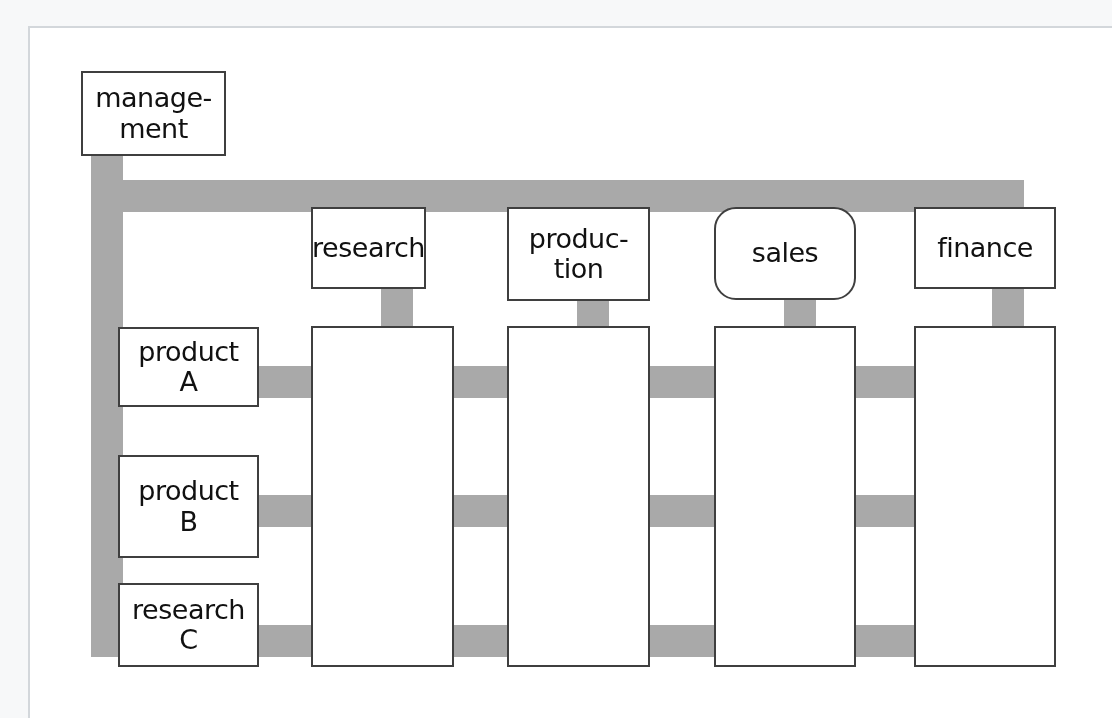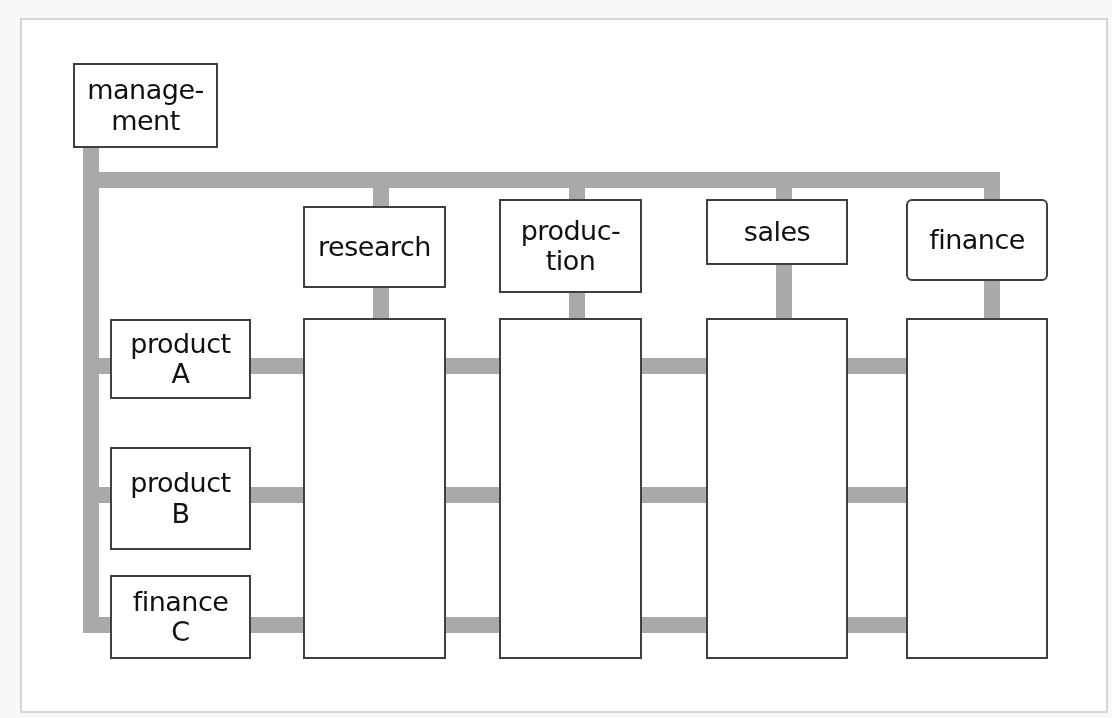--- a/index.html
+++ b/index.html
@@ -3,21 +3,21 @@
 <meta charset="utf-8">
 <style>
   :root{
     --box-border:#3f3f3f;
     --connector:#a9a9a9;
     --frame-border:#d3d7db;
     --page-bg:#f7f8f9;
     --canvas-bg:#ffffff;
     --text:#111111;
   }
-  *{margin:0;padding:8px;box-sizing:border-box;}
+  *{margin:0;padding:16px;box-sizing:border-box;}
   html,body{width:1112px;height:718px;overflow:hidden;}
   body{
     position:relative;
     background:var(--page-bg);
     font-family:"DejaVu Sans","Liberation Sans",sans-serif;
     color:var(--text);
   }
   .frame{
     position:absolute;
     left:12px;top:10px;width:1088px;height:695px;
@@ -53,40 +53,40 @@
 <div class="line" style="left:976px;top:164px;width:2px;height:147px;"></div>
 <div class="line" style="left:75px;top:350px;width:894px;height:2px;"></div>
 <div class="line" style="left:75px;top:479px;width:894px;height:2px;"></div>
 <div class="line" style="left:75px;top:609px;width:894px;height:2px;"></div>
 
 <div class="box" style="left:65px;top:55px;width:145px;height:85px;">
   <span>manage-
 ment</span>
 </div>
 
-<div class="box" style="left:295px;top:191px;width:143px;height:82px;margin-top:7px;">
+<div class="box" style="left:295px;top:191px;width:115px;height:82px;">
   <span>research</span>
 </div>
 <div class="box" style="left:491px;top:191px;width:143px;height:94px;">
   <span>produc-
 tion</span>
 </div>
-<div class="box" style="left:698px;top:191px;width:142px;height:66px;">
+<div class="box" style="left:698px;top:191px;width:142px;height:93px;border-radius:22px;">
   <span>sales</span>
 </div>
-<div class="box" style="left:898px;top:191px;width:142px;height:82px;border-radius:6px;">
+<div class="box" style="left:898px;top:191px;width:142px;height:82px;">
   <span>finance</span>
 </div>
 
 <div class="box column" style="left:295px;top:310px;width:143px;height:341px;"></div>
 <div class="box column" style="left:491px;top:310px;width:143px;height:341px;"></div>
 <div class="box column" style="left:698px;top:310px;width:142px;height:341px;"></div>
 <div class="box column" style="left:898px;top:310px;width:142px;height:341px;"></div>
 
 <div class="box" style="left:102px;top:311px;width:141px;height:80px;">
   <span>product A</span>
 </div>
 <div class="box" style="left:102px;top:439px;width:141px;height:103px;">
   <span>product B</span>
 </div>
 <div class="box" style="left:102px;top:567px;width:141px;height:84px;">
-  <span>finance C</span>
+  <span>research C</span>
 </div>
 
 </body></html>

